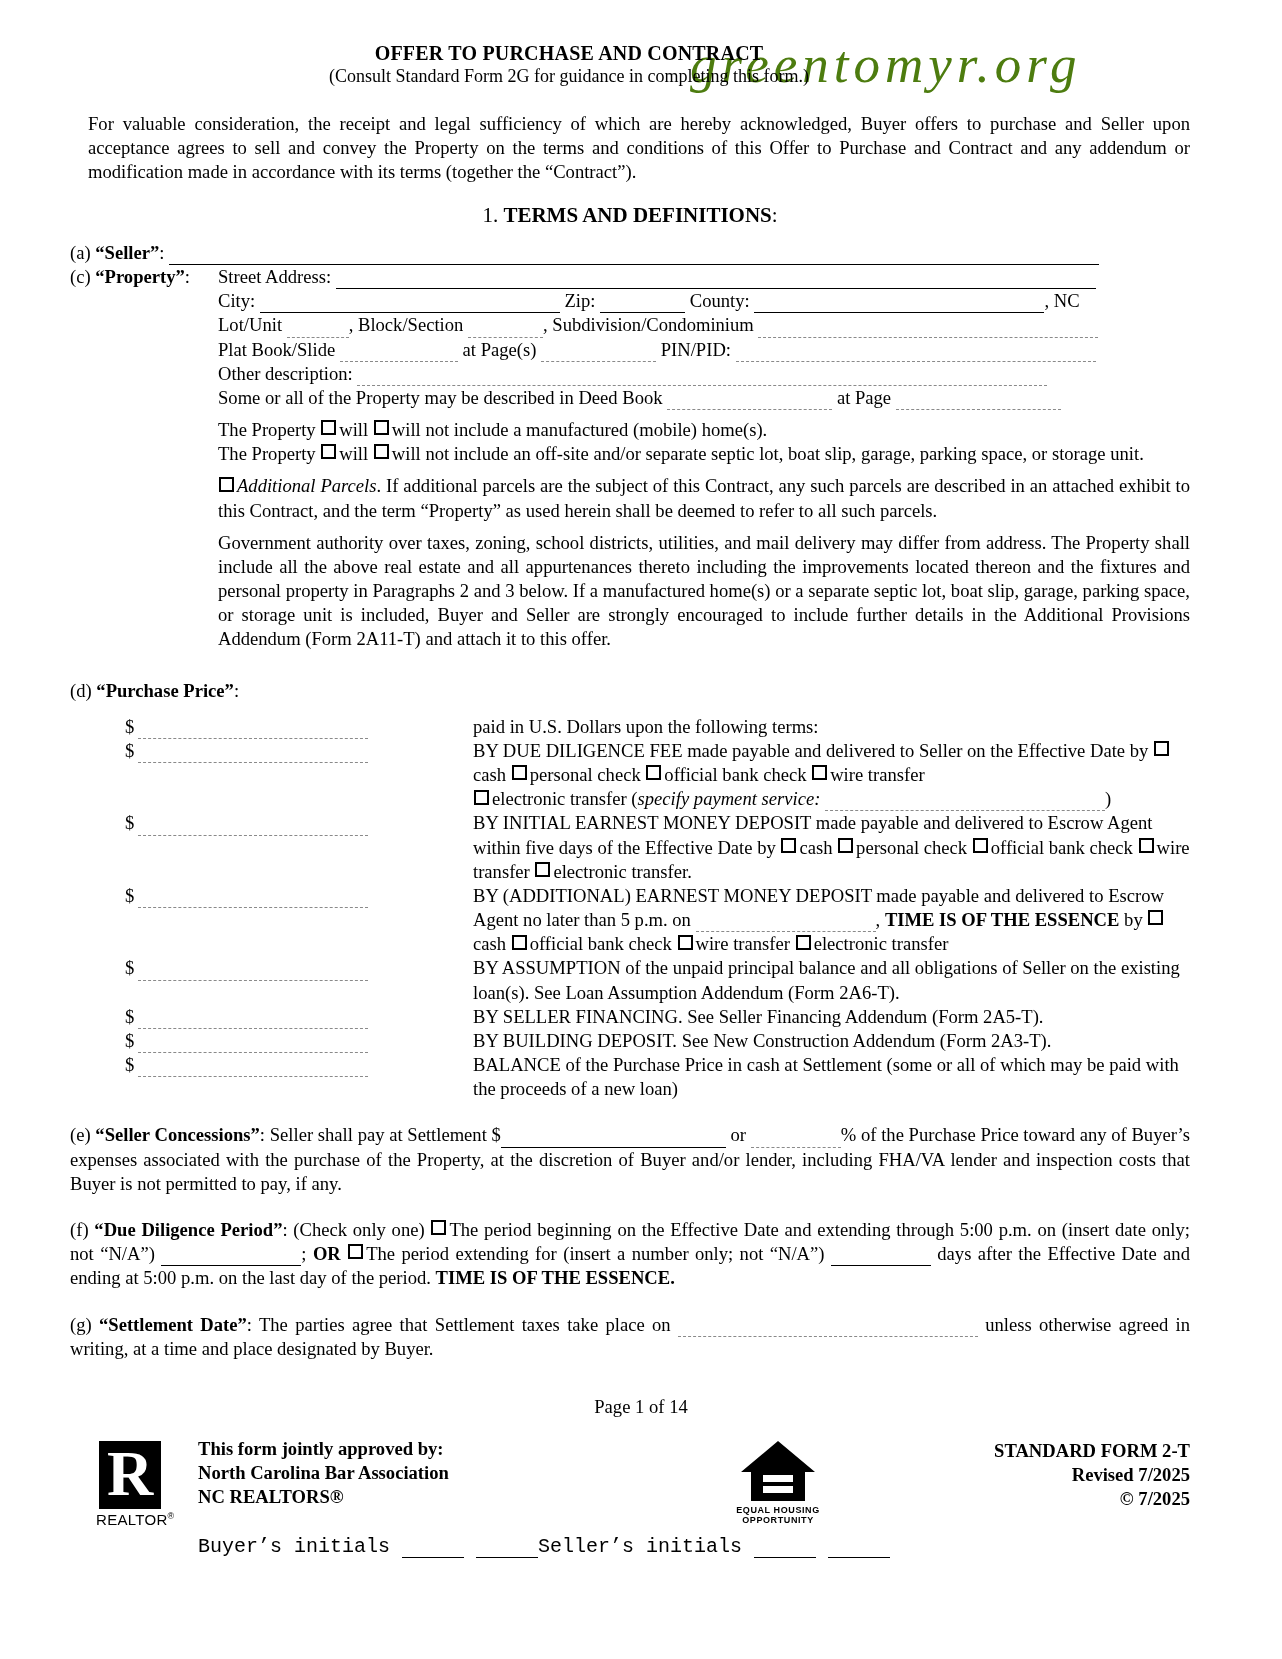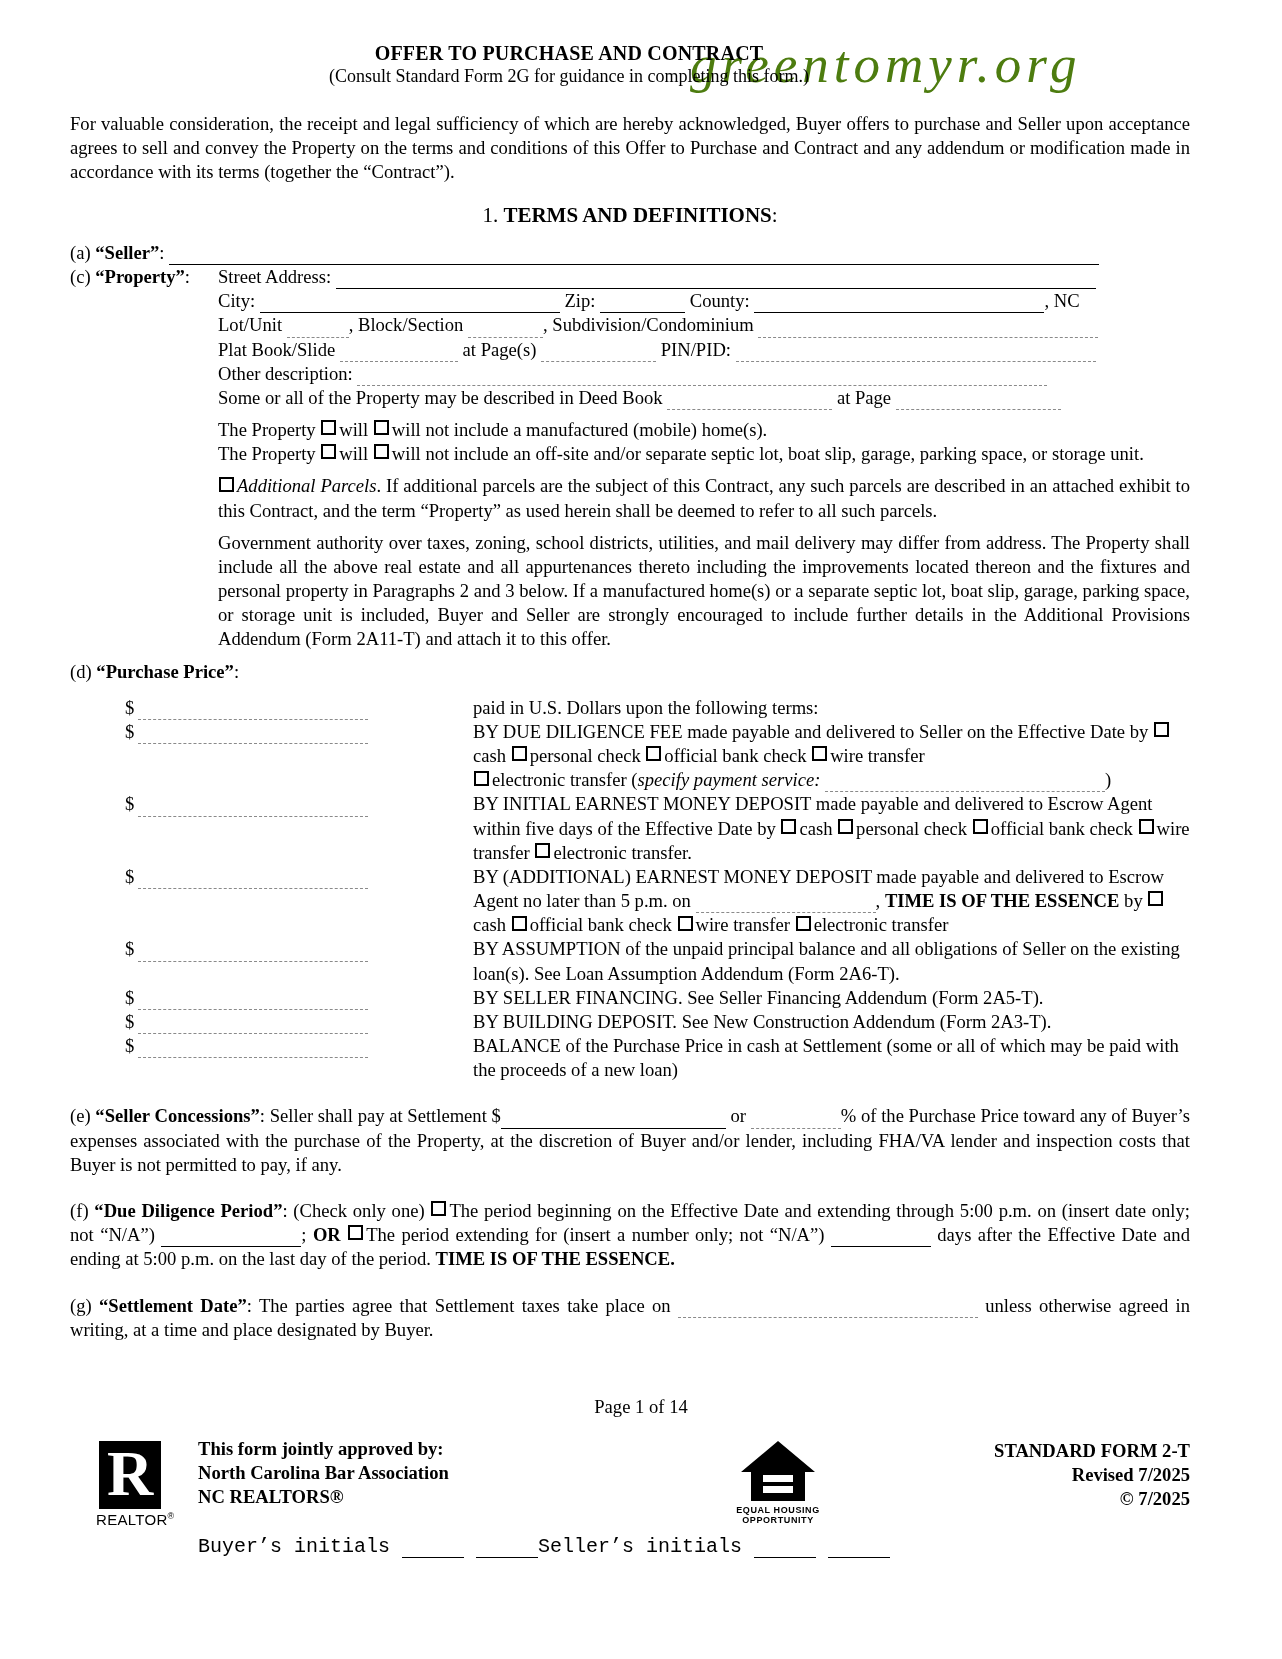--- a/index.html
+++ b/index.html
@@ -62,21 +62,21 @@
   
   .content {
     position: absolute;
     top: 112px;
     left: 70px;
     width: 1120px;
     font-size: 18.6px;
     line-height: 1.30;
   }
   p.intro {
-    margin: 0 0 0 0;
+    margin: 0 0 0 18px;
     text-align: justify;
     text-justify: inter-word;
   }
   .sec-heading {
     margin-top: 17px;
     font-size: 21px;
     text-align: center;
   }
   .sec-heading b { font-weight: bold; }
 
@@ -132,21 +132,21 @@
     border: 2.1px solid #000;
     vertical-align: 0.04em;
     margin: 0 3px 0 1px;
     background: #fff;
     box-sizing: content-box;
   }
 
   .italic { font-style: italic; }
 
   
-  .pp-head { margin-top: 8px; }
+  .pp-head { margin-top: 27px; }
   .pp-table {
     margin-top: 12px;
     width: 1120px;
     border-collapse: collapse;
   }
   .pp-table td { vertical-align: top; padding: 0; }
   .pp-amt {
     width: 340px;
     padding-left: 55px !important;
     white-space: nowrap;

